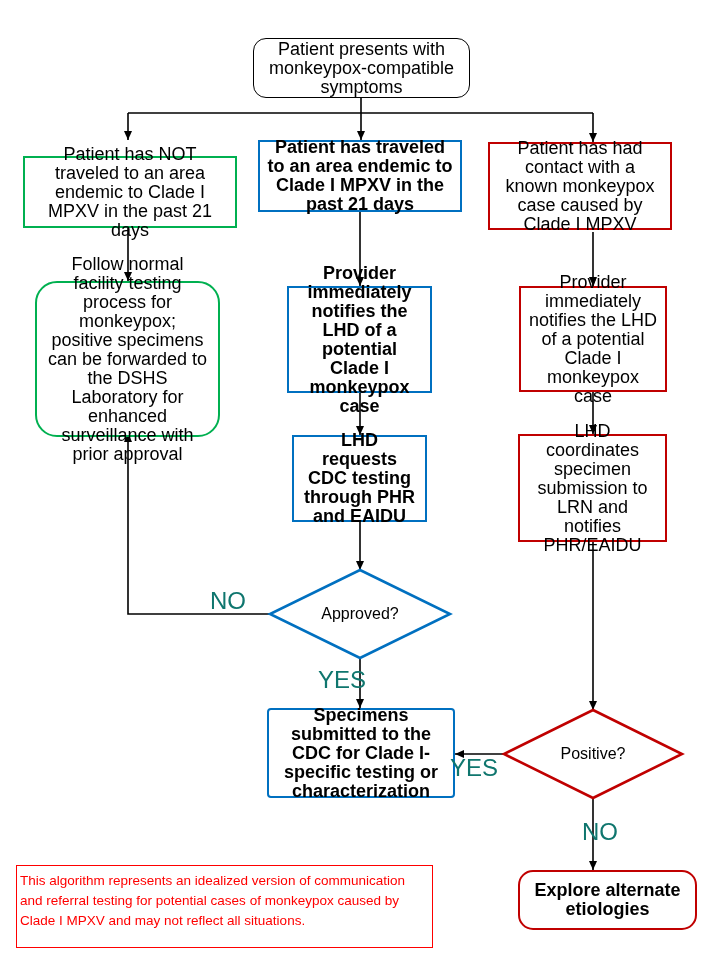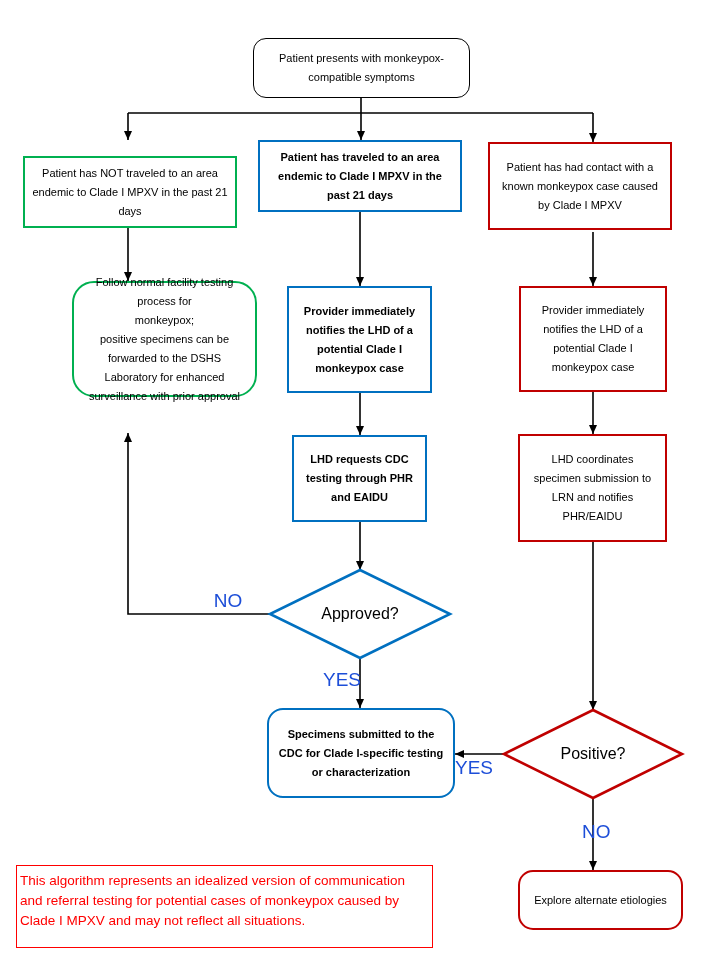--- a/index.html
+++ b/index.html
@@ -10,35 +10,35 @@
   #edges{position:absolute;left:0;top:0;width:720px;height:960px;}
   .edge{fill:none;stroke:var(--line,#000);stroke-width:1.6px;}
   .arrow{marker-end:url(#arrowhead-marker);}
   .arrowhead{fill:var(--line,#000);stroke:none;}
   .diamond{fill:#ffffff;stroke-width:2.6px;}
   .diamond.blue{stroke:var(--blue,#0070C0);}
   .diamond.red{stroke:var(--red,#C00000);}
   .node{
     position:absolute;box-sizing:border-box;background:#fff;
     display:flex;align-items:center;justify-content:center;
-    text-align:center;font-size:11px;line-height:19px;padding:10px 7px;
+    text-align:center;font-size:18px;line-height:19px;padding:10px 7px;
     white-space:pre-line;
   }
   .rounded{border-radius:13px;}
   .rounded-lg{border-radius:22px;}
   .b-black{border:1.6px solid var(--line,#000);}
   .b-green{border:2.6px solid var(--green,#00B050);}
   .b-blue{border:2.6px solid var(--blue,#0070C0);font-weight:bold;}
   .b-red{border:2.6px solid var(--red,#C00000);}
   .diamond-label{
     position:absolute;text-align:center;font-size:16px;line-height:19px;
     background:transparent;
   }
   .edge-label{
-    position:absolute;font-size:19px;line-height:19px;color:#1d4ed8;
+    position:absolute;font-size:24px;line-height:19px;color:#0f766e;
     text-align:center;
   }
   .note{
     position:absolute;box-sizing:border-box;
     border:1.4px solid var(--note,#FF0000);color:var(--note,#FF0000);
     font-size:13.5px;line-height:20px;text-align:left;
     padding:5px 3px;background:#fff;
   }
 </style>
 </head>
@@ -78,39 +78,39 @@
   </svg>
 
   <div class="node rounded b-black" style="left:253px;top:38px;width:217px;height:60px;">Patient presents with monkeypox-compatible symptoms</div>
 
   <div class="node b-green" style="left:23px;top:140px;width:214px;height:72px;margin-top:16px;">Patient has NOT traveled to an area endemic to Clade I MPXV in the past 21 days</div>
 
   <div class="node b-blue" style="left:258px;top:140px;width:204px;height:72px;">Patient has traveled to an area endemic to Clade I MPXV in the past 21 days</div>
 
   <div class="node b-red" style="left:488px;top:142px;width:184px;height:88px;">Patient has had contact with a known monkeypox case caused by Clade I MPXV</div>
 
-  <div class="node rounded-lg b-green" style="left:35px;top:281px;width:185px;height:116px;margin-left:37px;">Follow normal facility testing process for
+  <div class="node rounded-lg b-green" style="left:35px;top:281px;width:185px;height:156px;">Follow normal facility testing process for
 monkeypox;
 positive specimens can be forwarded to the DSHS Laboratory for enhanced surveillance with prior approval</div>
 
   <div class="node b-blue" style="left:287px;top:286px;width:145px;height:107px;">Provider immediately notifies the LHD of a potential Clade I monkeypox case</div>
 
   <div class="node b-red" style="left:519px;top:286px;width:148px;height:106px;">Provider immediately notifies the LHD of a potential Clade I monkeypox case</div>
 
   <div class="node b-blue" style="left:292px;top:435px;width:135px;height:87px;">LHD requests CDC testing through PHR and EAIDU</div>
 
   <div class="node b-red" style="left:518px;top:434px;width:149px;height:108px;">LHD coordinates specimen submission to LRN and notifies PHR/EAIDU</div>
 
   <div class="diamond-label" style="left:300px;top:604px;width:120px;">Approved?</div>
 
-  <div class="node rounded-lg b-blue" style="left:267px;top:708px;width:188px;height:90px;border-radius:16px;">Specimens submitted to the CDC for Clade I-specific testing or characterization</div>
+  <div class="node rounded-lg b-blue" style="left:267px;top:708px;width:188px;height:90px;border-radius:4px;">Specimens submitted to the CDC for Clade I-specific testing or characterization</div>
 
   <div class="diamond-label" style="left:533px;top:744px;width:120px;">Positive?</div>
 
-  <div class="node rounded-lg b-red" style="left:518px;top:870px;width:165px;height:60px;border-radius:15px;">Explore alternate etiologies</div>
+  <div class="node rounded-lg b-red" style="left:518px;top:870px;width:179px;height:60px;border-radius:15px;font-weight:bold;">Explore alternate etiologies</div>
 
   <div class="edge-label" style="left:198px;top:591px;width:60px;">NO</div>
 
   <div class="edge-label" style="left:312px;top:670px;width:60px;">YES</div>
 
   <div class="edge-label" style="left:444px;top:758px;width:60px;">YES</div>
 
   <div class="edge-label" style="left:582px;top:822px;width:60px;text-align:left;">NO</div>
 
   <div class="note" style="left:16px;top:865px;width:417px;height:83px;">This algorithm represents an idealized version of communication and referral testing for potential cases of monkeypox caused by Clade I MPXV and may not reflect all situations.</div>

